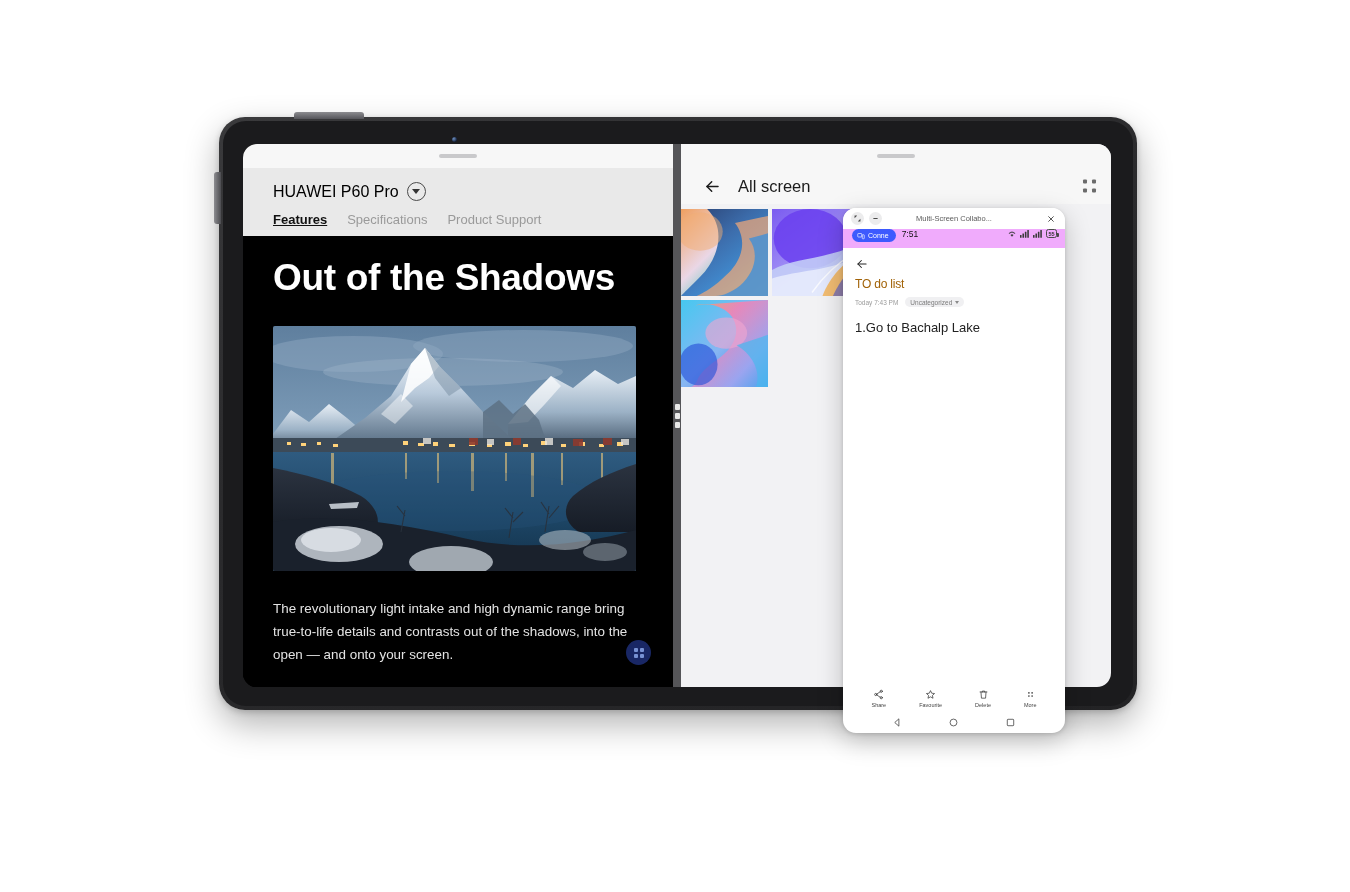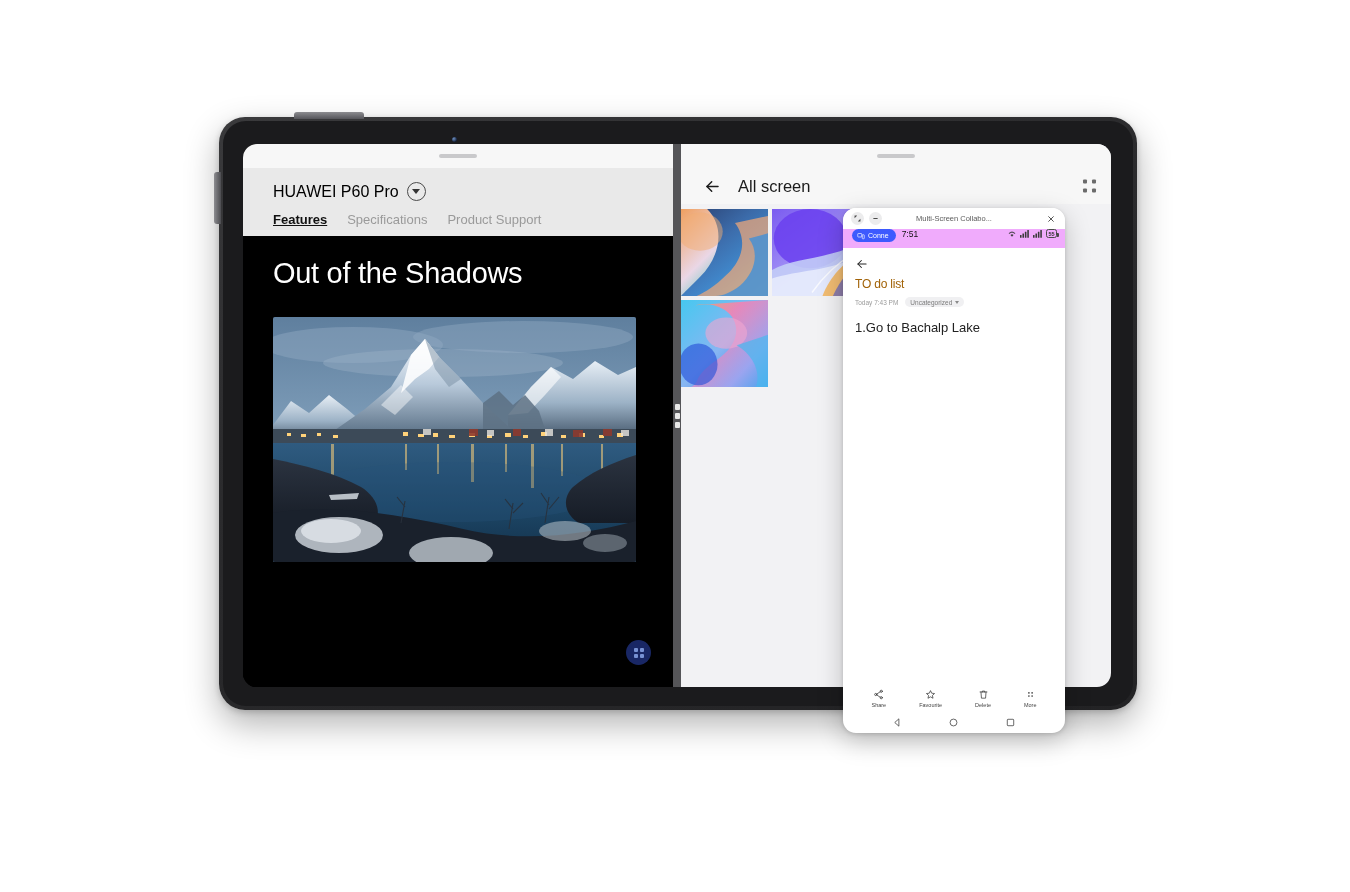--- a/index.html
+++ b/index.html
@@ -114,22 +114,22 @@
   .product-tab.active { color: #111; font-weight: 700; text-decoration: underline; }
 
   #product-body {
     background: #000;
     height: calc(100% - 92px);
     padding: 22px 30px 0 30px;
     position: relative;
   }
   #hero-heading {
     color: #fff;
-    font-size: 29px;
-    font-weight: 400;
+    font-size: 37px;
+    font-weight: 700;
     letter-spacing: -.3px;
     line-height: 1.1;
   }
   #hero-photo {
     margin-top: 27px;
     width: 363px; height: 245px;
     border-radius: 2px;
     overflow: hidden;
     position: relative;
     background: #16283c;
@@ -535,20 +535,21 @@
           <g stroke="#29313c" stroke-width="1.1" opacity=".9" fill="none">
             <path d="M236 212 L240 186 M240 192 L232 182 M240 196 L250 186"></path>
             <path d="M272 206 L276 180 M276 188 L268 176 M276 192 L286 180"></path>
             <path d="M128 206 L132 184 M132 190 L124 180"></path>
           </g>
 
           <path d="M56 178 L86 176 L84 182 L58 183 Z" fill="#dfe6ec" opacity=".8"></path>
         </svg>
       </div>
 
+      <div id="hero-paragraph">The revolutionary light intake and high dynamic range bring true-to-life details and contrasts out of the shadows, into the open — and onto your screen.</div>
 
       <div id="grid-fab">
         <span class="g">
             <i></i>
             <i></i>
             <i></i>
             <i></i>
           </span>
       </div>
     </div>

